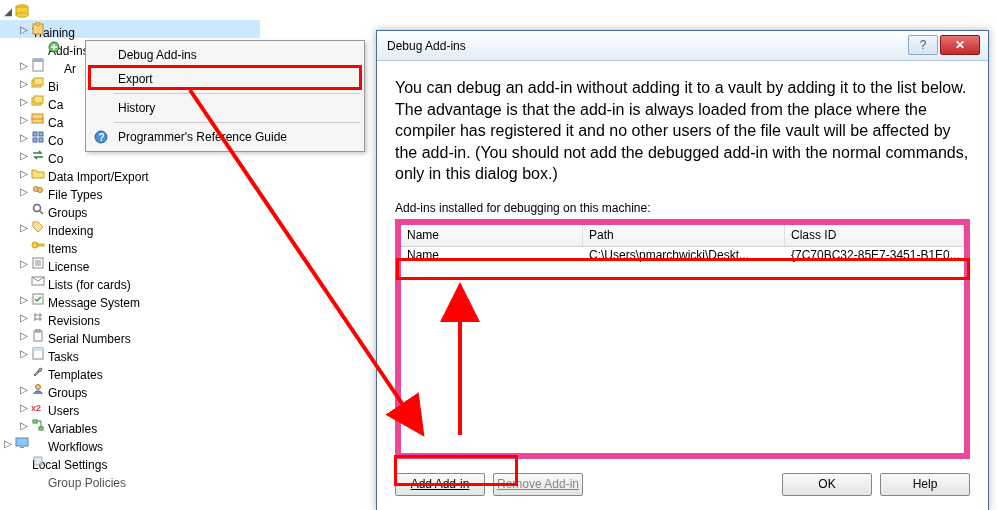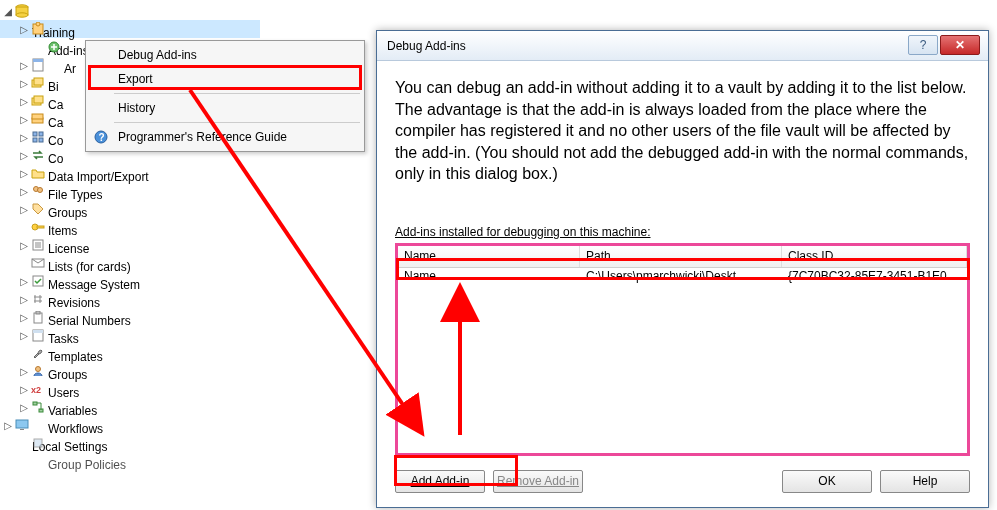--- a/index.html
+++ b/index.html
@@ -25,22 +25,22 @@
   .cm-highlight { position: absolute; left: 88px; top: 65px; width: 274px; height: 25px; border: 3px solid #f00; pointer-events: none; }
   
   
   .dialog { position: absolute; left: 376px; top: 30px; width: 613px; background: #fff; border: 1px solid #4a6d94; box-shadow: 0 0 8px rgba(0,0,0,0.3); }
   .dlg-title { height: 30px; background: linear-gradient(#fff, #e3ecf6); border-bottom: 1px solid #b8c9dc; display: flex; align-items: center; padding-left: 10px; position: relative; }
   .dlg-title-text { font-size: 12px; color: #000; }
   .dlg-help { position: absolute; right: 50px; top: 4px; width: 30px; height: 20px; background: linear-gradient(#f0f5fb,#d7e4f2); border: 1px solid #8aa8c8; border-radius: 2px; display: flex; align-items: center; justify-content: center; color: #3b5b80; }
   .dlg-close { position: absolute; right: 8px; top: 4px; width: 40px; height: 20px; background: linear-gradient(#e57373,#c62828); border: 1px solid #8b1a1a; border-radius: 2px; display: flex; align-items: center; justify-content: center; color: #fff; font-weight: bold; }
   .dlg-body { padding: 16px 18px 14px 18px; }
   .info-text { font-size: 16px; line-height: 1.35; }
-  .sub-label { margin-top: 40px; margin-bottom: 4px; text-decoration: underline; }
-  .listview { border: 3px solid #ec4899; height: 213px; background: #fff; position: relative; }
+  .sub-label { margin-top: 16px; margin-bottom: 4px; }
+  .listview { border: 6px solid #ec4899; height: 240px; background: #fff; position: relative; }
   .lv-header { display: flex; height: 22px; background: linear-gradient(#fff,#f0f0f0); border-bottom: 1px solid #d0d0d0; }
   .lv-col { padding: 3px 6px; border-right: 1px solid #ddd; font-size: 12px; }
   .lv-col.name { width: 182px; }
   .lv-col.path { width: 202px; }
   .lv-col.class { flex: 1; }
   .lv-row { display: flex; height: 18px; }
   .lv-cell { padding: 1px 6px; font-size: 12px; white-space: nowrap; overflow: hidden; }
   .lv-cell.name { width: 182px; }
   .lv-cell.path { width: 202px; }
   .lv-cell.class { flex: 1; }
@@ -167,20 +167,30 @@
       <span class="expand">▷</span>
       <span class="ticon">
         <svg width="14" height="12">
           <circle cx="5" cy="4" r="2.5" fill="#f0c080" stroke="#b87830"></circle>
           <circle cx="9" cy="5" r="2.5" fill="#f0c080" stroke="#b87830"></circle>
         </svg>
       </span>
       <span class="label">Groups</span>
     </div>
   <div class="tree-item indent-1">
+      <span class="expand"></span>
+      <span class="ticon">
+        <svg width="12" height="12">
+          <circle cx="5" cy="5" r="3.5" fill="none" stroke="#666" stroke-width="1.5"></circle>
+          <path d="M8 8l3 3" stroke="#666" stroke-width="1.5"></path>
+        </svg>
+      </span>
+      <span class="label">Indexing</span>
+    </div>
+  <div class="tree-item indent-1">
       <span class="expand">▷</span>
       <span class="ticon">
         <svg width="12" height="12">
           <path d="M1 1h5l5 5-5 5-5-5z" fill="#ffe0a0" stroke="#c99840"></path>
         </svg>
       </span>
       <span class="label">Items</span>
     </div>
   <div class="tree-item indent-1">
       <span class="expand"></span>

